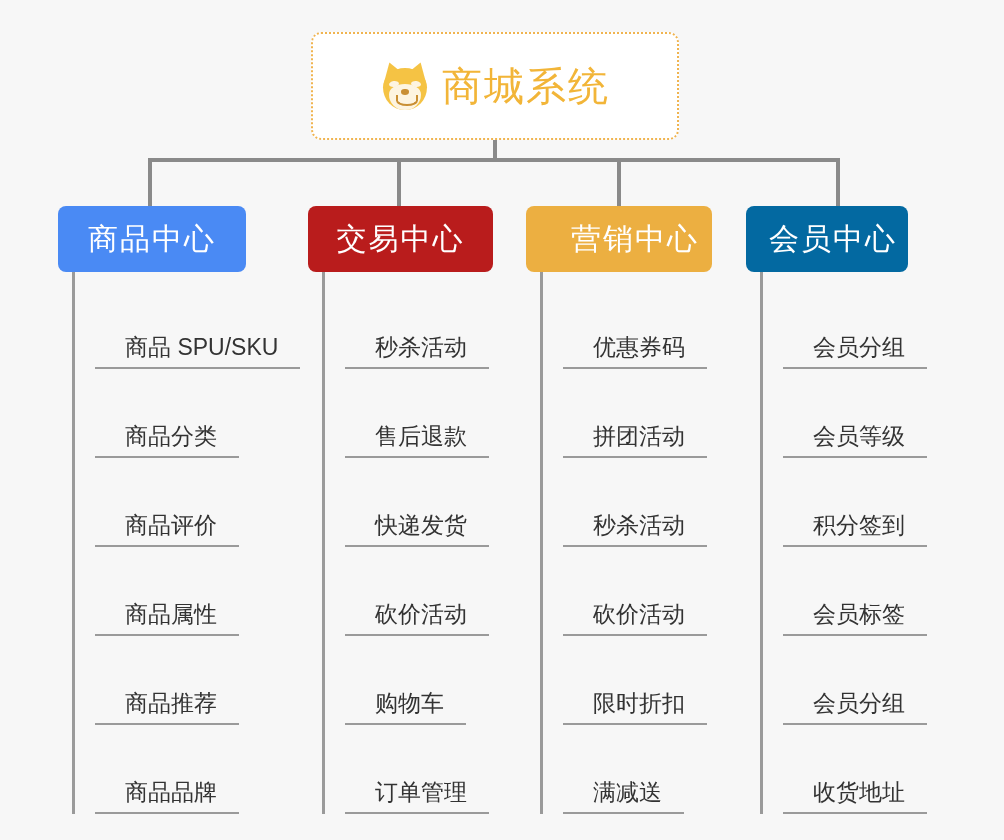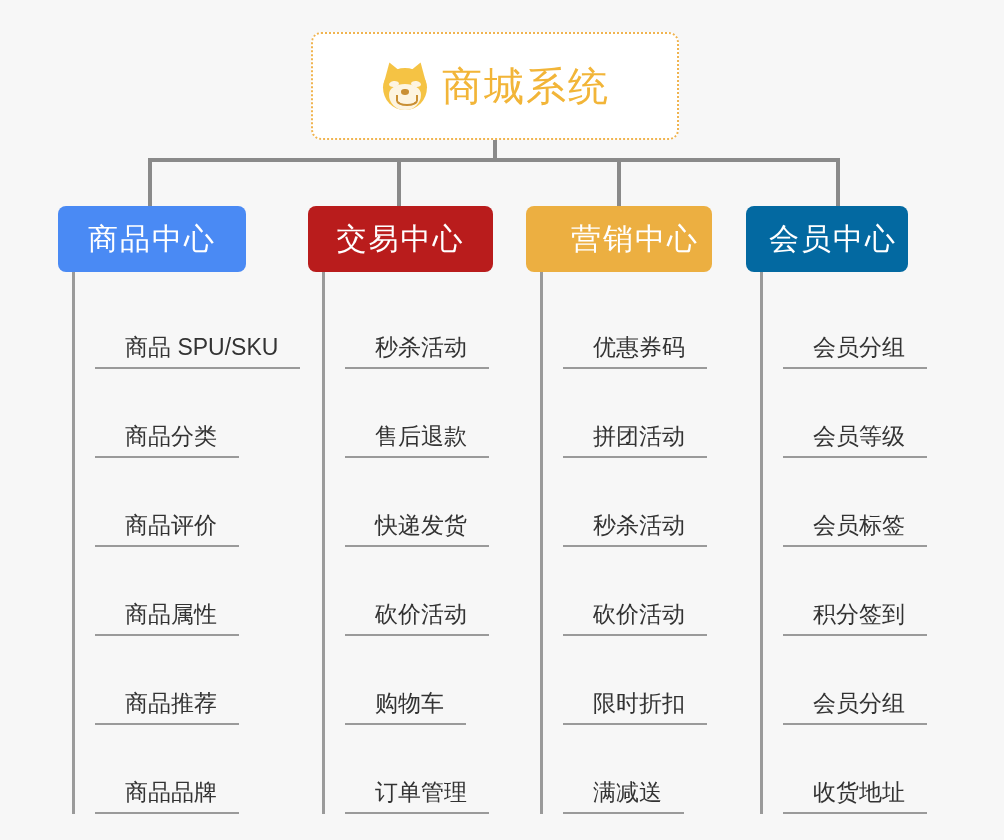--- a/index.html
+++ b/index.html
@@ -233,26 +233,26 @@
       <div class="column" style="left: 746px; width: 186px;">
         <div class="col-header" style="background: #0369a1; width: 162px; padding-left: 12px;">会员中心</div>
         <div class="col-body" style="border-left-color: rgb(154, 154, 154);">
           <div class="leaf">
             <div class="leaf-inner">会员分组</div>
           </div>
           <div class="leaf">
             <div class="leaf-inner">会员等级</div>
           </div>
           <div class="leaf">
+            <div class="leaf-inner">积分签到</div>
+          </div>
+          <div class="leaf">
             <div class="leaf-inner">会员标签</div>
           </div>
           <div class="leaf">
-            <div class="leaf-inner">积分签到</div>
-          </div>
-          <div class="leaf">
             <div class="leaf-inner">会员分组</div>
           </div>
           <div class="leaf">
             <div class="leaf-inner">收货地址</div>
           </div>
         </div>
       </div>
     </div>
 
 </div>

